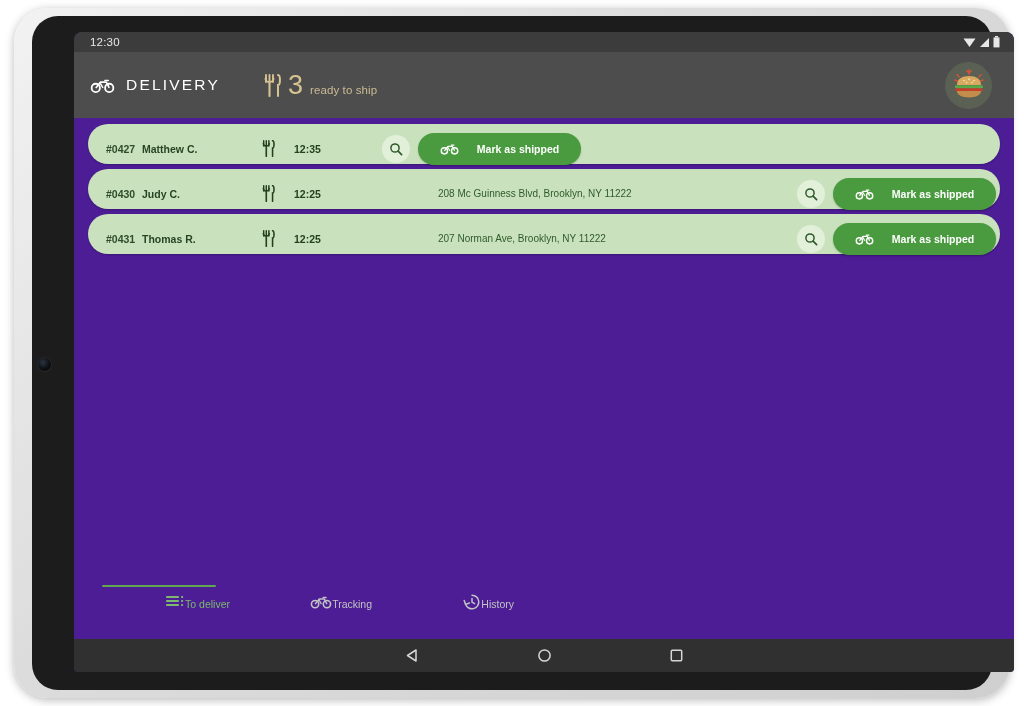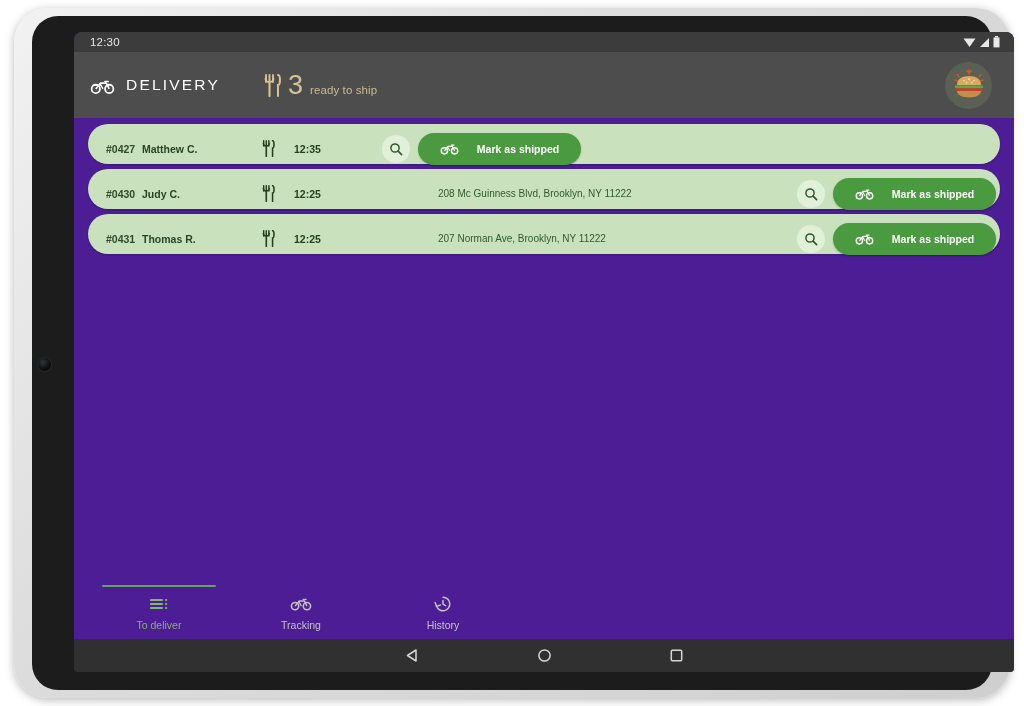--- a/index.html
+++ b/index.html
@@ -71,21 +71,21 @@
   #app-header {
     position: relative;
     height: 66px;
     background: #4d4d4d;
     display: flex;
     align-items: center;
     padding: 0 22px 0 16px;
   }
   #brand {
     display: flex;
-    align-items: flex-end;
+    align-items: center;
     gap: 11px;
   }
   #brand-title {
     color: #ffffff;
     font-size: 15.5px;
     letter-spacing: 2.2px;
     font-weight: 500;
   }
   #ready-block {
     display: flex;
@@ -195,21 +195,21 @@
     position: absolute;
     left: 0; right: 0;
     bottom: 33px;
     height: 62px;
     display: flex;
   }
   .nav-item {
     width: 142px;
     position: relative;
     display: flex;
-    flex-direction: column;
+    flex-direction: row;
     align-items: center;
     justify-content: flex-end;
     padding-bottom: 8px;
     cursor: pointer;
   }
   .nav-item:first-child { margin-left: 14px; }
   .nav-indicator {
     position: absolute;
     top: 8px; left: 14px; right: 14px;
     height: 2px;

